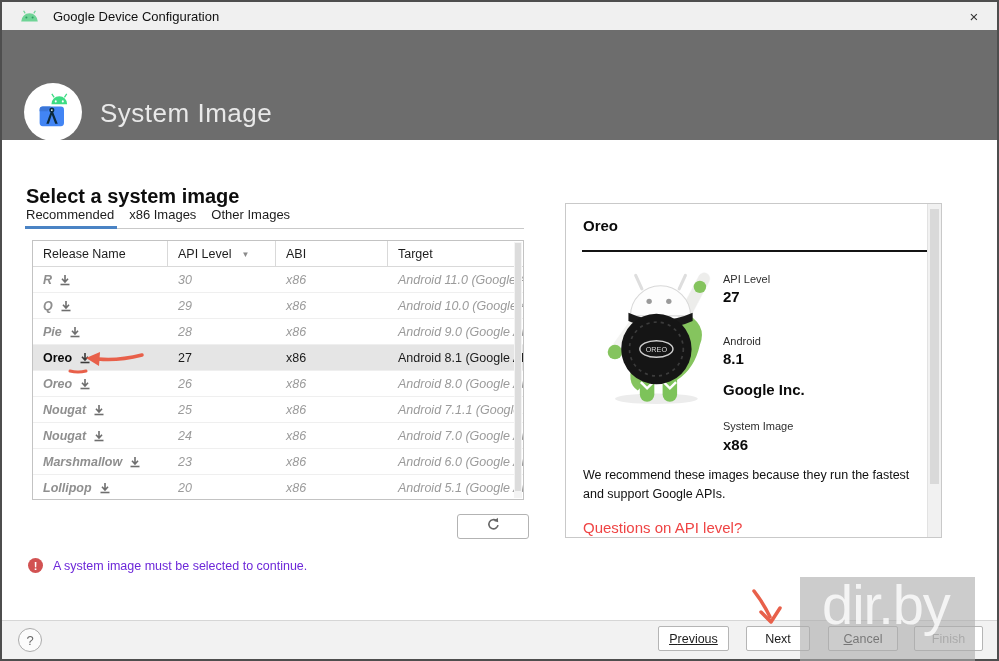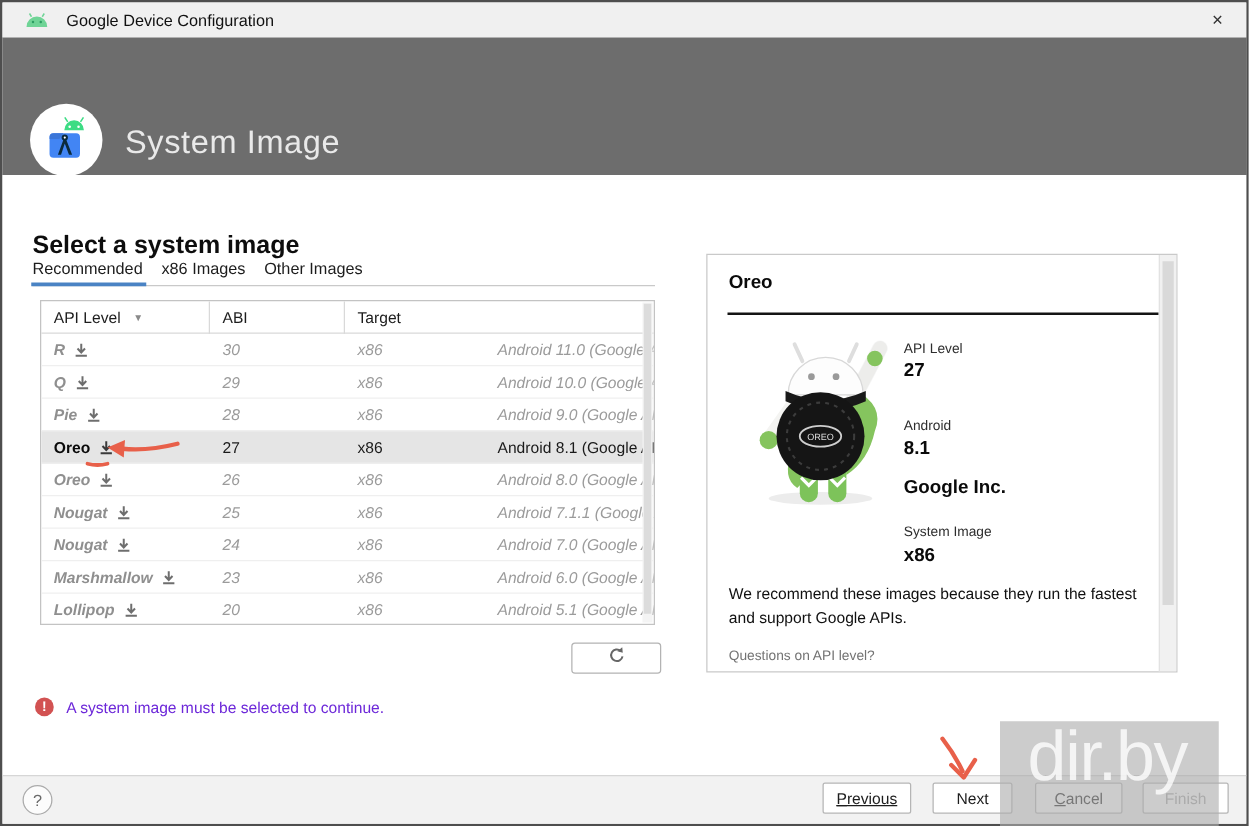--- a/index.html
+++ b/index.html
@@ -88,21 +88,21 @@
   .panel {
     position:absolute; left:563px; top:63px; width:377px; height:335px;
     background:#fff; border:1px solid #c9c9c9;
   }
   .panel-title { position:absolute; left:17px; top:13px; font-size:15px; font-weight:700; color:#0a0a0a; }
   .panel-rule { position:absolute; left:16px; right:14px; top:46px; height:2px; background:#141414; }
   .mascot { position:absolute; left:26px; top:58px; }
   .fld-label { position:absolute; left:157px; font-size:11px; color:#2e2e2e; }
   .fld-value { position:absolute; left:157px; font-size:15px; font-weight:700; color:#0a0a0a; }
   .panel-desc { position:absolute; left:17px; top:262px; width:336px; font-size:12.5px; color:#101010; line-height:1.55; }
-  .panel-question { position:absolute; left:17px; top:315px; font-size:11px; color:#737373; cursor:pointer; }
+  .panel-question { position:absolute; left:17px; top:315px; font-size:15px; color:#ef4444; cursor:pointer; }
   .panel-scrollbar { position:absolute; right:0; top:0; bottom:0; width:14px; background:#f1f1f1; border-left:1px solid #e2e2e2; }
   .panel-scroll-thumb { position:absolute; left:2px; right:2px; top:5px; height:275px; background:#d9d9d9; }
 
   
   .footer {
     position:absolute; left:2px; bottom:2px; right:2px; height:39px;
     background:#f2f2f2; border-top:1px solid #d6d6d6;
   }
   .help-btn {
     position:absolute; left:16px; top:7px; width:24px; height:24px; border-radius:50%;
@@ -175,20 +175,23 @@
     <div class="tabs">
       <div class="tab">Recommended</div>
       <div class="tab">x86 Images</div>
       <div class="tab">Other Images</div>
     </div>
     <div class="tab-baseline"></div>
     <div class="tab-underline"></div>
 
     <div class="simg-table">
       <div class="t-row t-head">
+        <div class="t-cell">
+            <span>Release Name</span>
+          </div>
         <div class="t-cell">
             <span>API Level</span>
             <span class="sort-icon">▼</span>
           </div>
         <div class="t-cell">
             <span>ABI</span>
           </div>
         <div class="t-cell">
             <span>Target</span>
           </div>

